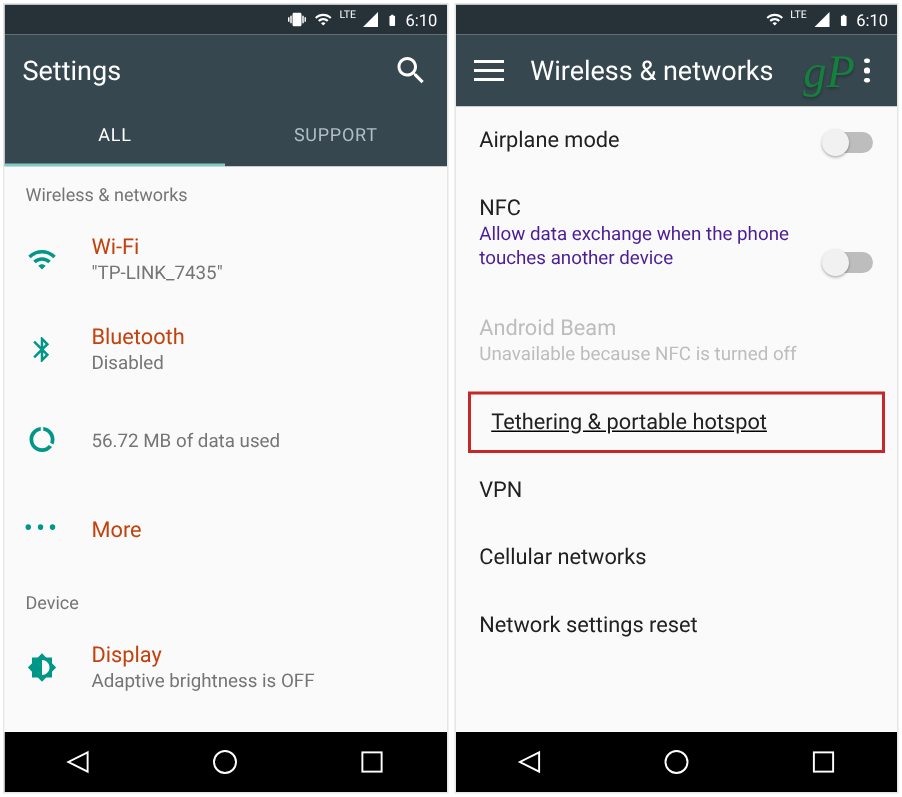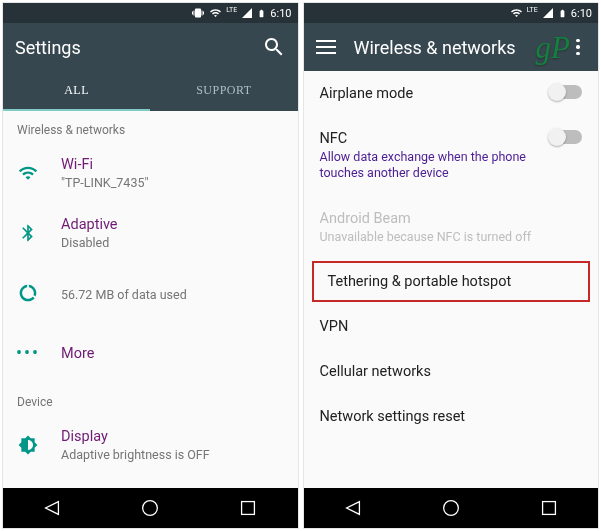--- a/index.html
+++ b/index.html
@@ -46,21 +46,20 @@
     display: flex;
     align-items: center;
     padding: 0 12px;
     justify-content: space-between;
   }
   .appbar-title { font-size: 18px; font-weight: 400; flex: 1; }
   .appbar-icon { width: 24px; height: 24px; fill: #fff; }
   .tabs {
     display: flex;
     height: 40px;
-    font-family: Liberation Serif, serif;
   }
   .tab {
     flex: 1;
     display: flex;
     align-items: center;
     justify-content: center;
     font-size: 12px;
     letter-spacing: 0.5px;
     color: #b0bec5;
     border-bottom: 2px solid transparent;
@@ -81,31 +80,31 @@
     gap: 22px;
   }
   .list-icon {
     width: 22px; height: 22px;
     display: flex; align-items: center; justify-content: center;
     fill: #009688;
     flex-shrink: 0;
   }
   .list-icon svg { width: 20px; height: 20px; }
   .list-text { flex: 1; min-width: 0; }
-  .list-title { font-size: 14.5px; color: #701a75; }
+  .list-title { font-size: 14.5px; color: #c2410c; }
   .list-sub { font-size: 12.5px; color: #757575; margin-top: 2px; }
   .more-dots {
     font-size: 18px; color: #009688; letter-spacing: 2px; line-height: 1;
   }
   
   .p2-item {
     padding: 14px 16px;
     border-bottom: 0;
     display: flex;
-    align-items: flex-start;
+    align-items: flex-end;
     gap: 12px;
   }
   .p2-title { font-size: 14.5px; color: #212121; }
   .p2-sub { font-size: 12.5px; color: #4c1d95; margin-top: 2px; line-height: 1.3; }
   .p2-item.disabled .p2-title, .p2-item.disabled .p2-sub { color: #bdbdbd; }
   .switch {
     width: 32px; height: 14px; background: #bdbdbd; border-radius: 8px;
     position: relative; flex-shrink: 0;
   }
   .switch::after {
@@ -187,21 +186,21 @@
       </div>
     </div>
 
     <div class="list-item">
       <div class="list-icon">
           <svg viewBox="0 0 24 24">
             <path d="M17.71 7.71L12 2h-1v7.59L6.41 5 5 6.41 10.59 12 5 17.59 6.41 19 11 14.41V22h1l5.71-5.71L13.41 12l4.3-4.29zM13 5.83l1.88 1.88L13 9.59V5.83zm1.88 10.46L13 18.17v-3.76l1.88 1.88z"></path>
           </svg>
         </div>
       <div class="list-text">
-        <div class="list-title">Adaptive</div>
+        <div class="list-title">Bluetooth</div>
         <div class="list-sub">Disabled</div>
       </div>
     </div>
 
     <div class="list-item">
       <div class="list-icon">
           <svg viewBox="0 0 24 24">
             <path d="M13 2.05v3.03c3.39.49 6 3.39 6 6.92 0 .9-.18 1.75-.48 2.54l2.6 1.53c.56-1.24.88-2.62.88-4.07 0-5.18-3.95-9.45-9-9.95zM12 19c-3.87 0-7-3.13-7-7 0-3.53 2.61-6.43 6-6.92V2.05c-5.06.5-9 4.76-9 9.95 0 5.52 4.47 10 9.99 10 3.31 0 6.24-1.61 8.06-4.09l-2.6-1.53C16.17 17.98 14.21 19 12 19z"></path>
           </svg>
         </div>
@@ -295,21 +294,21 @@
         <div class="p2-sub">Allow data exchange when the phone touches another device</div>
       </div>
       <div class="switch"></div>
     </div>
     <div class="p2-item disabled">
       <div class="p2-text">
         <div class="p2-title">Android Beam</div>
         <div class="p2-sub">Unavailable because NFC is turned off</div>
       </div>
     </div>
-    <div class="red-box" style="margin:2px 8px;">
+    <div class="red-box" style="margin:2px 8px;text-decoration:underline;">
       <div class="p2-title">Tethering &amp; portable hotspot</div>
     </div>
     <div class="p2-item">
       <div class="p2-text">
           <div class="p2-title">VPN</div>
         </div>
     </div>
     <div class="p2-item">
       <div class="p2-text">
           <div class="p2-title">Cellular networks</div>

